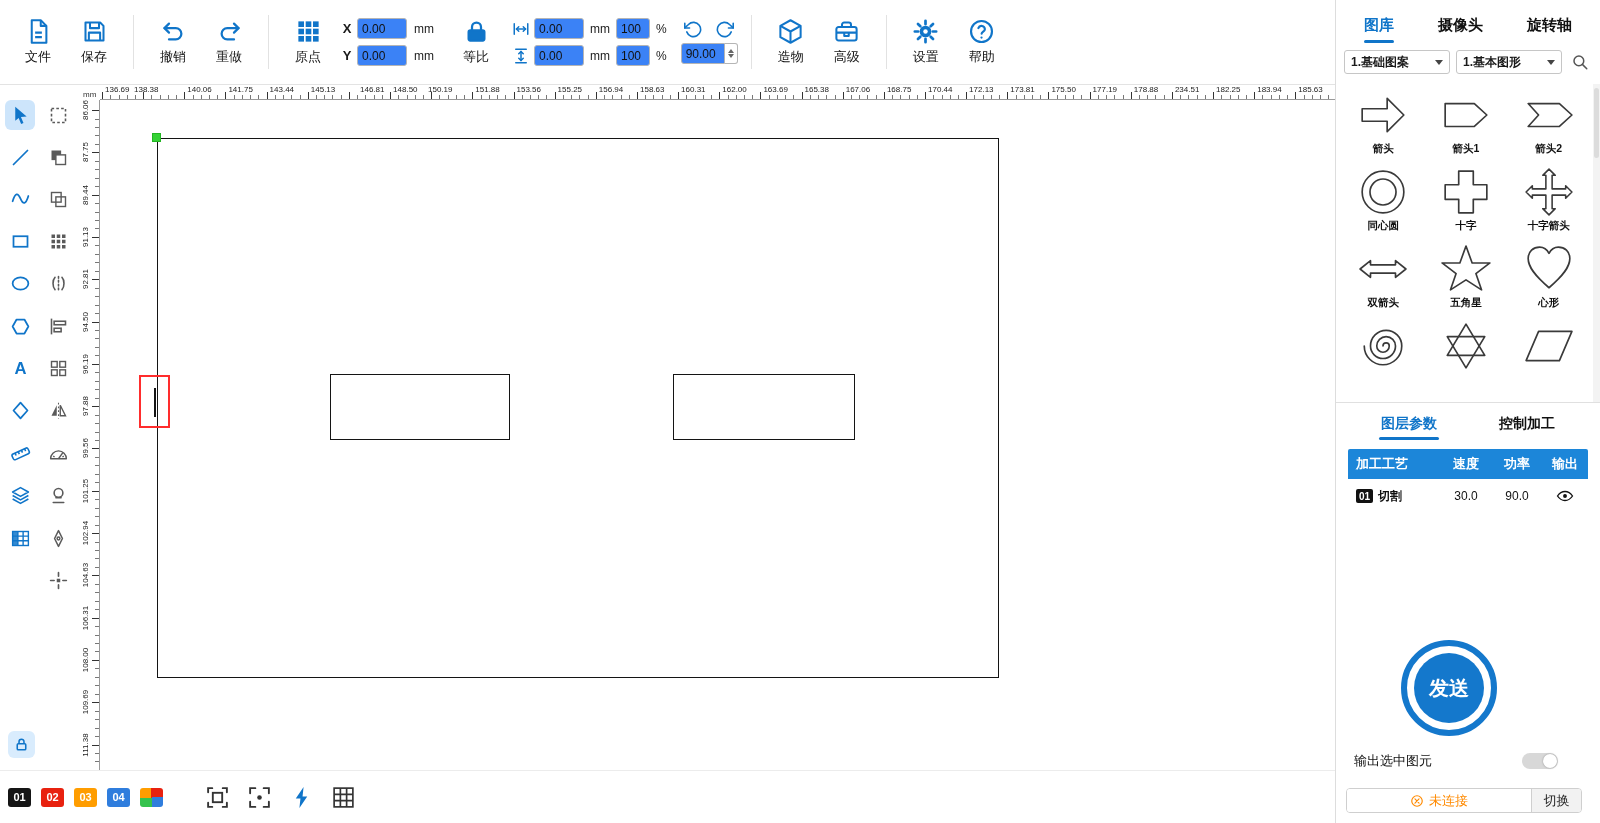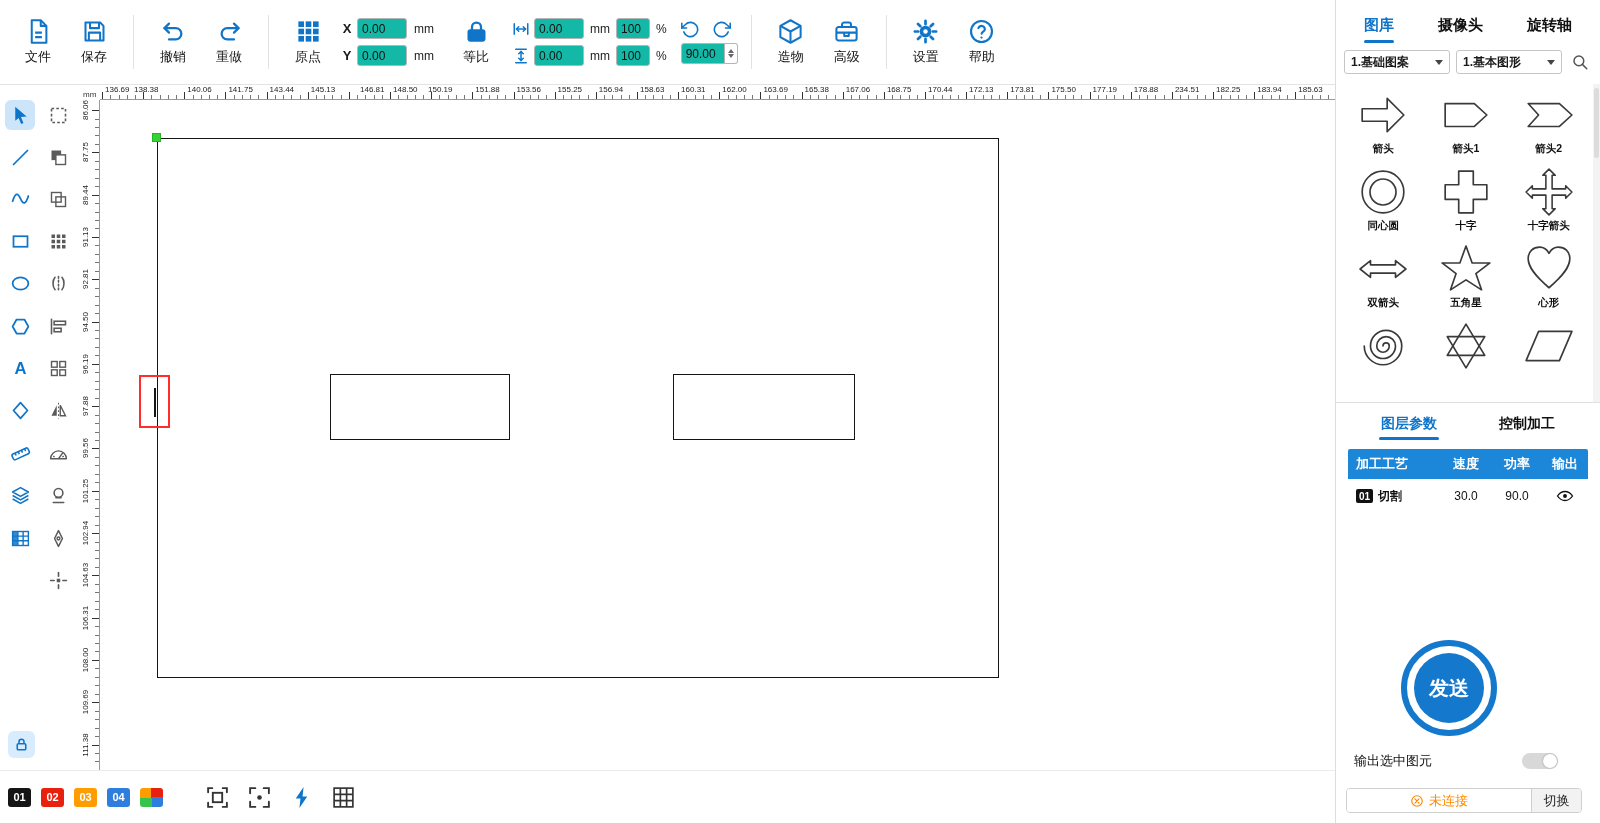--- a/index.html
+++ b/index.html
@@ -11,32 +11,32 @@
   
   .tb-frag{position:absolute;top:0;height:5px;background:#1778cc}
 
   
   .topbar{height:85px;display:flex;align-items:center;padding-left:10px;
     border-bottom:1px solid #e3e3e3;background:#fff;position:relative}
   .tb-btn{width:56px;display:flex;flex-direction:column;align-items:center;gap:3px;cursor:pointer;flex:0 0 auto}
   .tb-btn svg{width:27px;height:27px}
   .tb-label{font-size:13px;color:#141414;white-space:nowrap}
   .sep{width:1px;height:54px;background:#e2e2e2;margin:0 11px;flex:0 0 auto}
-  .field{height:21px;border:1px solid #b5b5b5;border-radius:3px;background:#14b8a6;
+  .field{height:21px;border:1px solid #b5b5b5;border-radius:3px;background:#3b82f6;
     font-size:12px;display:flex;align-items:center;padding:0 4px;color:#111}
   .f50{width:50px}.f34{width:34px}.f46{width:44px;border-radius:3px 0 0 3px}
   .unit{font-size:12px;color:#222;margin:0 2px}
   .xy-group{display:flex;flex-direction:column;gap:6px;margin:0 4px 0 6px}
   .xy-row{display:flex;align-items:center;gap:5px}
   .xy-row b{font-size:13px;width:10px;text-align:center}
   .lockbtn{margin:0 8px}
   .wh-group{display:flex;flex-direction:column;gap:6px;margin-right:10px}
   .wh-row{display:flex;align-items:center;gap:4px}
   .wh-row svg{width:18px;height:18px}
-  .rot-group{display:flex;flex-direction:column;gap:4px;margin:0 2px}
+  .rot-group{display:flex;flex-direction:column;align-items:center;gap:4px;margin:0 2px}
   .rot-icons{display:flex;gap:12px}
   .rot-icons svg{width:19px;height:19px;cursor:pointer}
   .rot-input{display:flex}
   .spin{width:13px;height:21px;border:1px solid #b5b5b5;border-left:none;border-radius:0 3px 3px 0;
     display:flex;flex-direction:column;align-items:center;justify-content:center;gap:1px;cursor:pointer}
   .spin i{width:0;height:0;border-left:3.5px solid transparent;border-right:3.5px solid transparent}
   .spin .up{border-bottom:4px solid #666}
   .spin .dn{border-top:4px solid #666}
 
   

